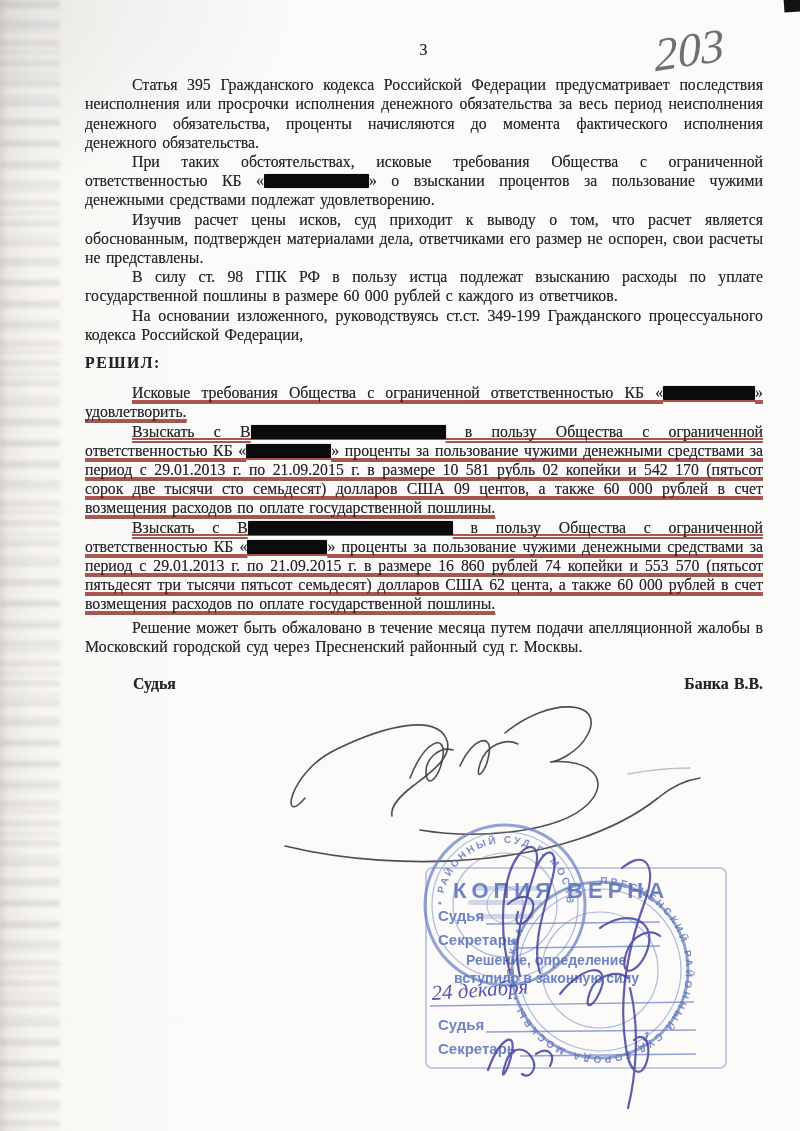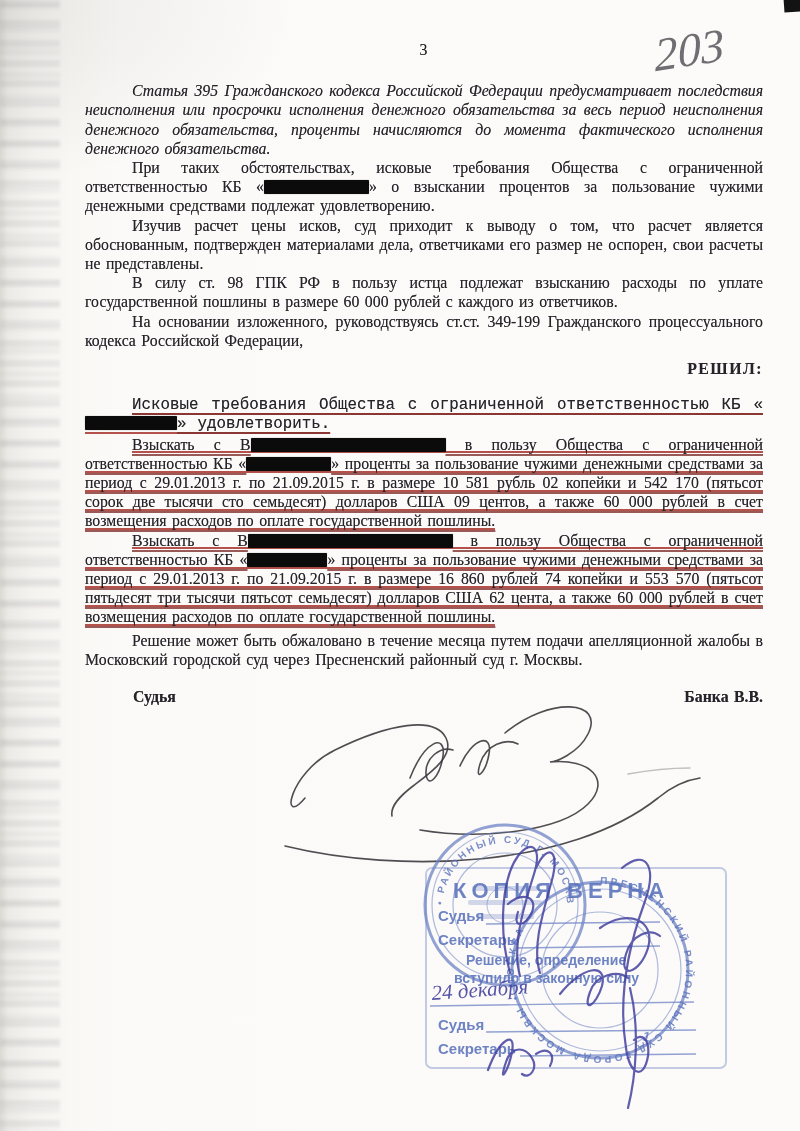--- a/index.html
+++ b/index.html
@@ -30,26 +30,26 @@
     background:#131313;transform:rotate(-4deg);
   }
   .content{
     position:absolute;left:85px;top:40px;width:678px;
     font-size:15.8px;line-height:19.2px;color:var(--ink-black);
     text-align:justify;word-spacing:1.5px;
     text-shadow:0 0 .5px rgba(40,38,44,.55);
   }
   .page-number{text-align:center;letter-spacing:1px;}
   .para{margin:0;text-indent:47px;}
-  .para.first{margin-top:22px;font-style:italic;}
+  .para.first{margin-top:16px;}
   .para.gap{margin-top:4px;}
   .heading{
-    margin-top:9px;text-align:right;font-weight:bold;letter-spacing:1.5px;
+    margin-top:9px;text-align:left;font-weight:bold;letter-spacing:1.5px;
   }
-  .heading + .para{margin-top:18px;font-family:Liberation Mono, monospace;}
+  .heading + .para{margin-top:11px;}
   .redline{
     background:linear-gradient(rgba(168,52,45,.85),rgba(168,52,45,.85)) 0 100%/100% 2.3px repeat-x;
     -webkit-box-decoration-break:clone;box-decoration-break:clone;
     text-decoration:underline;text-decoration-color:rgba(168,52,45,.55);
     text-decoration-thickness:1.6px;text-underline-offset:3.5px;
     -webkit-text-decoration-skip-ink:none;text-decoration-skip-ink:none;
     padding-bottom:1px;
   }
   .redact{
     display:inline-block;height:14px;background:var(--redact);

